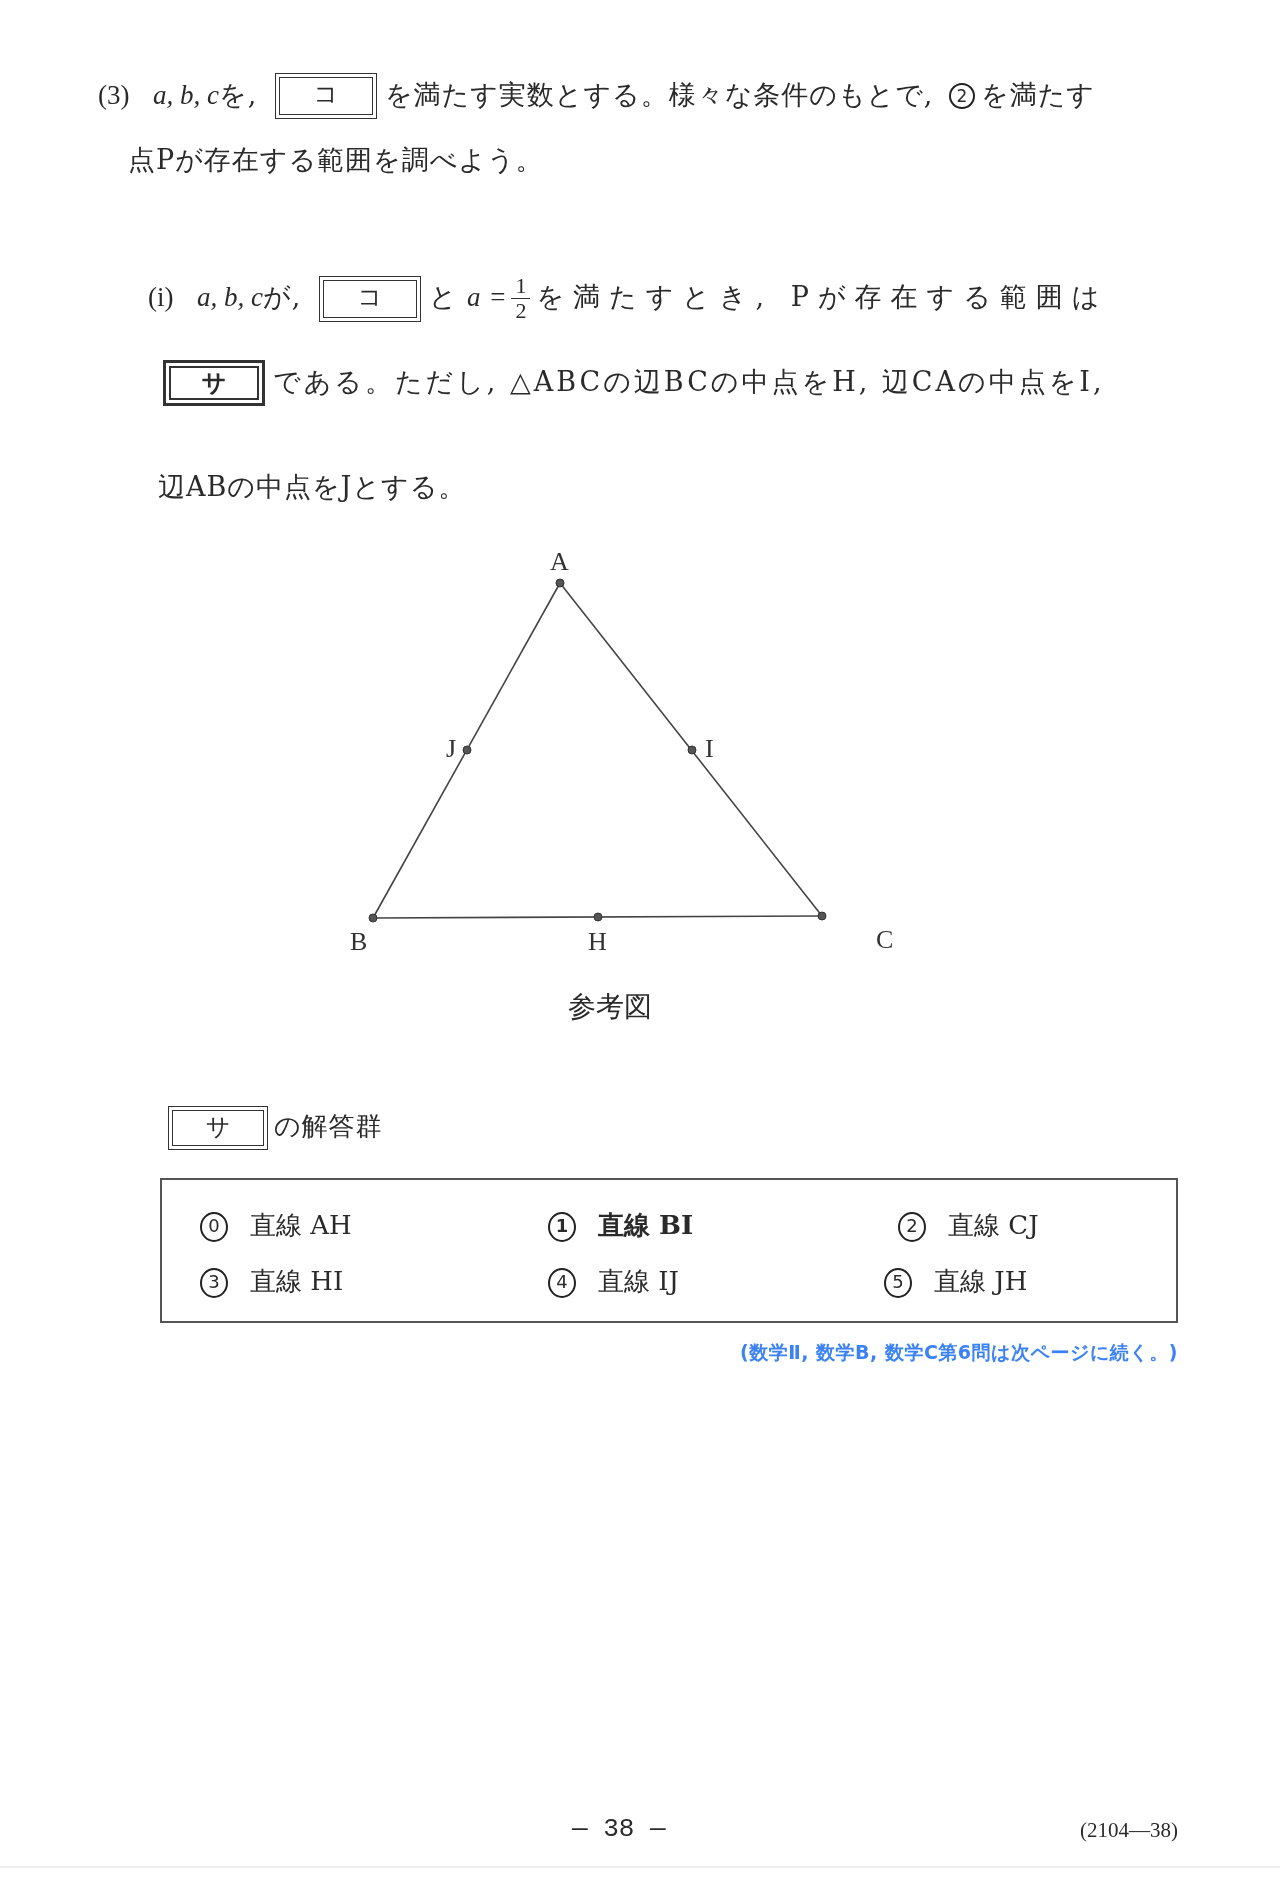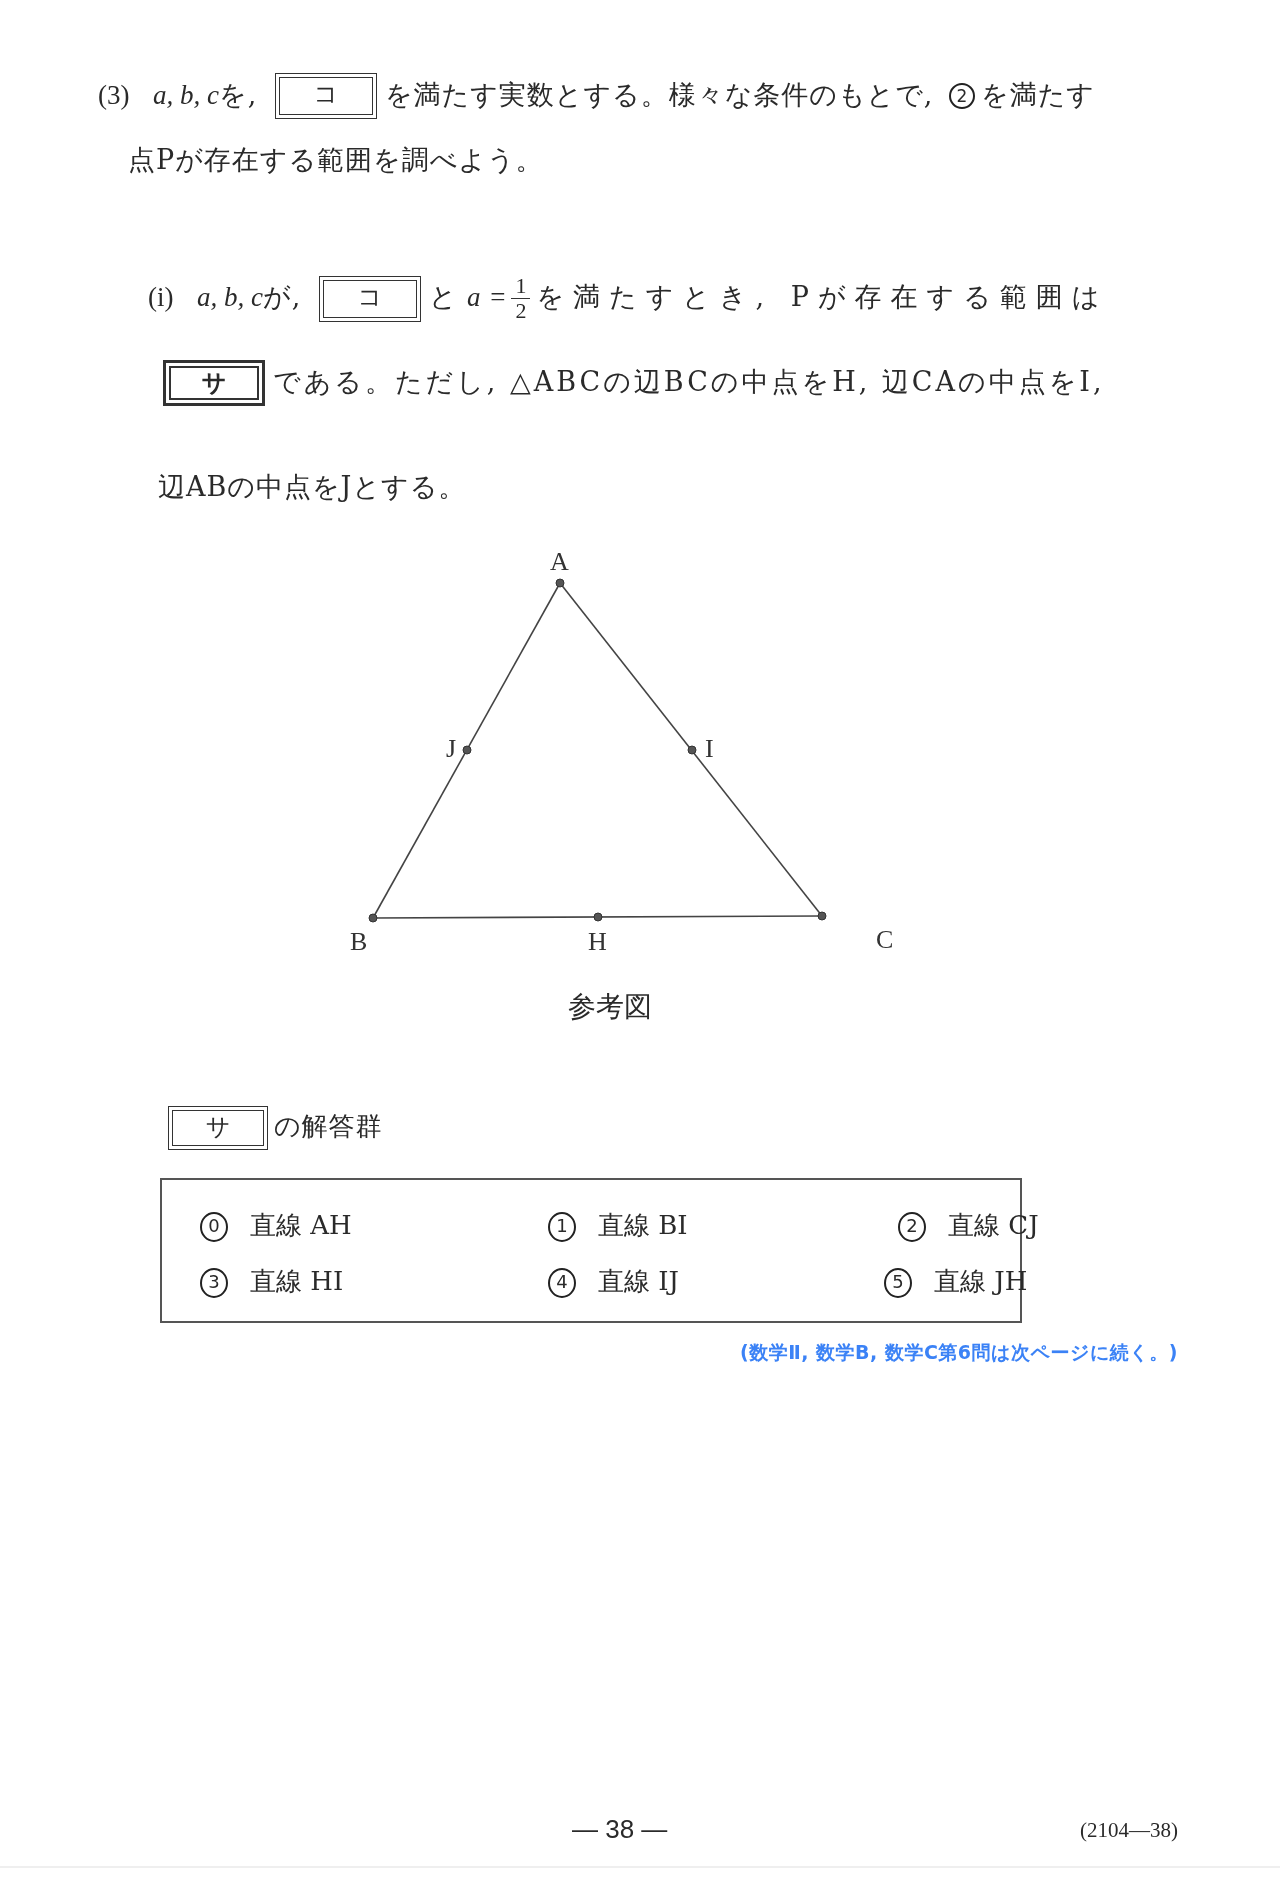--- a/index.html
+++ b/index.html
@@ -34,21 +34,21 @@
   }
   .frac .num { display: block; border-bottom: 1.5px solid #333; padding: 0 4px; }
   .frac .den { display: block; }
   .circ {
     display: inline-block; width: 26px; height: 26px; border: 2px solid #222;
     border-radius: 50%; box-sizing: border-box; text-align: center;
     font-family: "DejaVu Sans", sans-serif; font-size: 17px; line-height: 22px;
     letter-spacing: 0; vertical-align: middle;
   }
   .choices {
-    position: absolute; left: 160px; top: 1178px; width: 862px; height: 145px;
+    position: absolute; left: 160px; top: 1178px; width: 1018px; height: 145px;
     box-sizing: border-box; border: 2px solid #555;
   }
   .choice {
     position: absolute; font-size: 26px; line-height: 34px; white-space: nowrap;
   }
   .choice .circ { width: 28px; height: 30px; border-width: 2.5px; font-size: 18px; line-height: 24px; margin-right: 22px; }
   .fig-label { font-family: "Liberation Serif", serif; font-size: 26px; fill: #333; }
   .footer-note { font-family: "DejaVu Sans", sans-serif; font-size: 19px; font-weight: bold; color: #3b82f6; letter-spacing: 0.5px; }
   .rule { position: absolute; left: 0; width: 1280px; top: 1866px; height: 2px; background: #efefef; }
 </style>
@@ -98,34 +98,34 @@
 <div class="abs" style="left:568px; top:988px; font-size:28px;">参考図</div>
 
 <div class="abs line" style="left:160px; top:1106px; font-size:26px;">
   <span class="box" style="margin:0 6px 0 8px; width:100px; height:44px;"><span>サ</span></span><span>の解答群</span>
 </div>
 
 <div class="choices">
   <div class="choice" style="left:38px; top:28px;">
     <span class="circ">0</span><span>直線 AH</span>
   </div>
-  <div class="choice" style="left:386px; top:28px;">
+  <div class="choice" style="left:386px; top:28px;font-weight:bold;">
     <span class="circ">1</span><span>直線 BI</span>
   </div>
   <div class="choice" style="left:736px; top:28px;">
     <span class="circ">2</span><span>直線 CJ</span>
   </div>
   <div class="choice" style="left:38px; top:84px;">
     <span class="circ">3</span><span>直線 HI</span>
   </div>
   <div class="choice" style="left:386px; top:84px;">
     <span class="circ">4</span><span>直線 IJ</span>
   </div>
   <div class="choice" style="left:722px; top:84px;">
     <span class="circ">5</span><span>直線 JH</span>
   </div>
 </div>
 
 <div class="abs footer-note" style="right:102px; top:1340px;">(数学Ⅱ, 数学B, 数学C第6問は次ページに続く。)</div>
 
-<div class="abs" style="left:572px; top:1814px; font-size:26px; font-family:Liberation Sans, sans-serif;">— 38 —</div>
+<div class="abs" style="left:572px; top:1814px; font-size:26px; font-family:Liberation Mono, monospace;">— 38 —</div>
 <div class="abs" style="right:102px; top:1818px; font-size:21px; font-family:'Liberation Serif', serif;">(2104—38)</div>
 <div class="rule"></div>
 
 </body></html>

